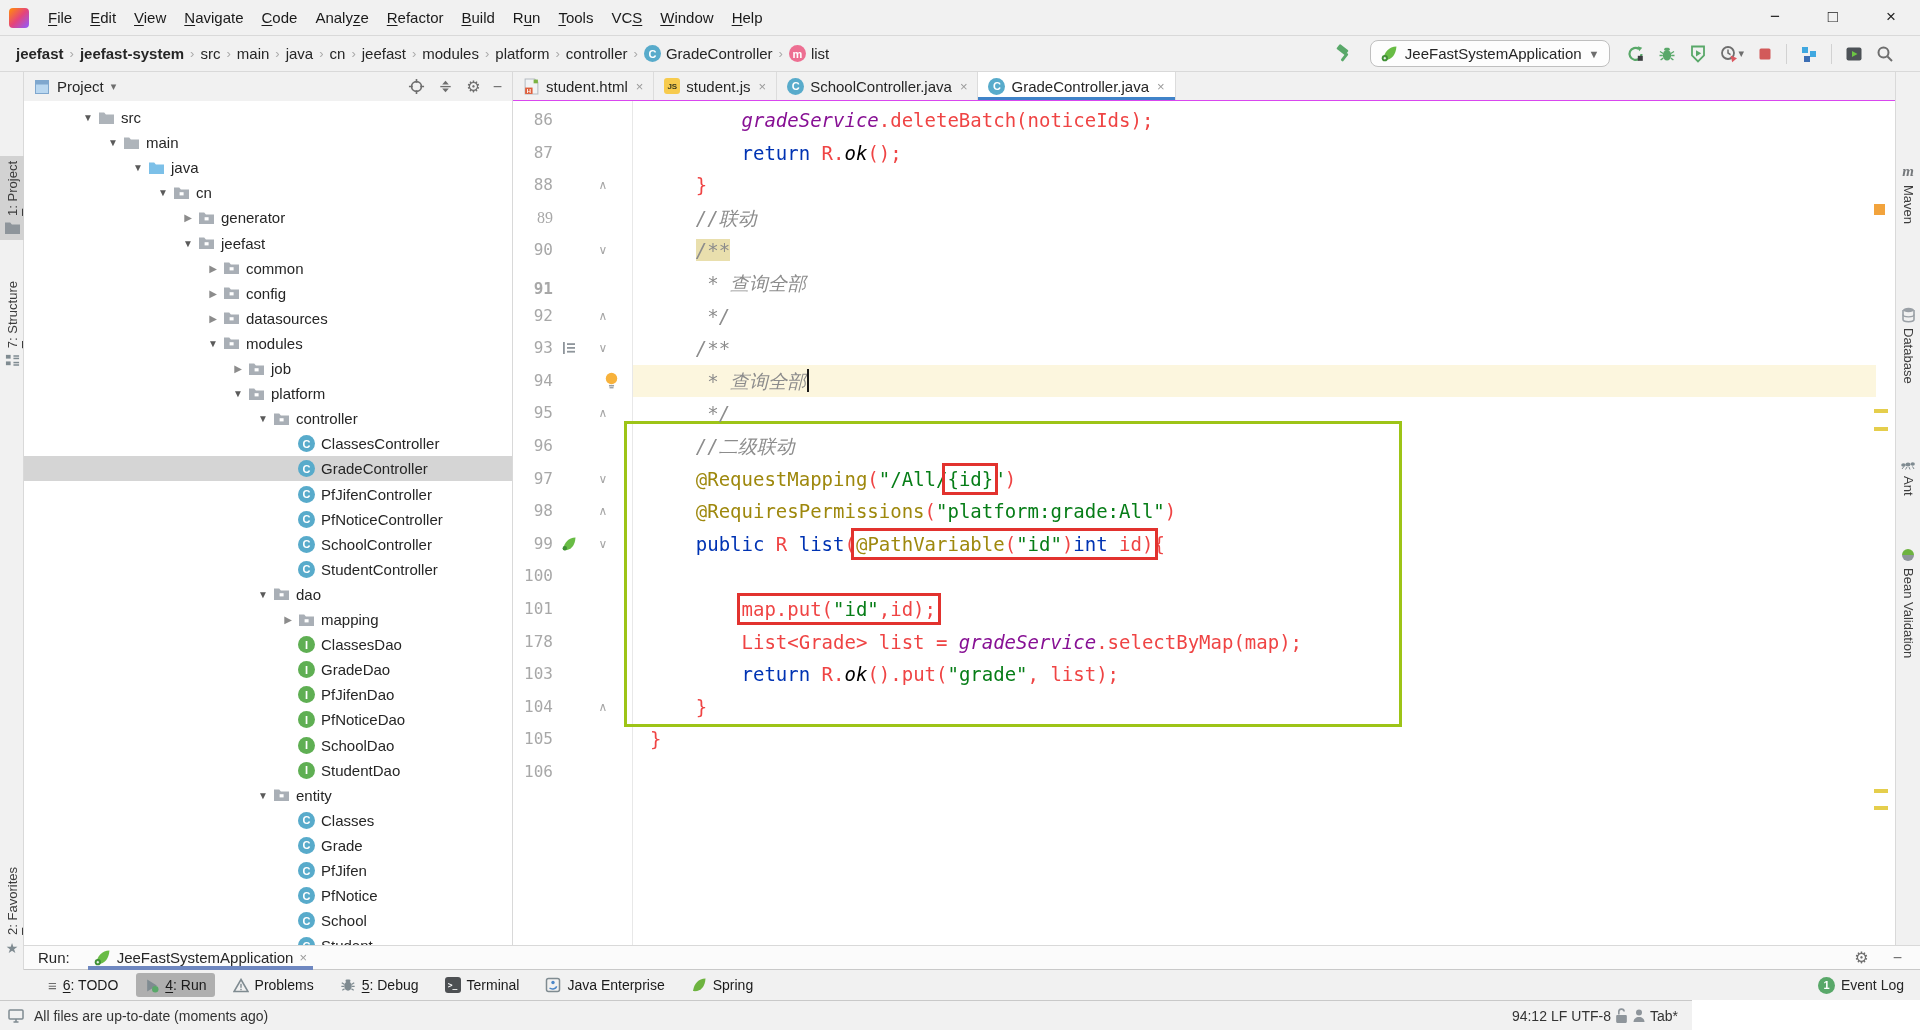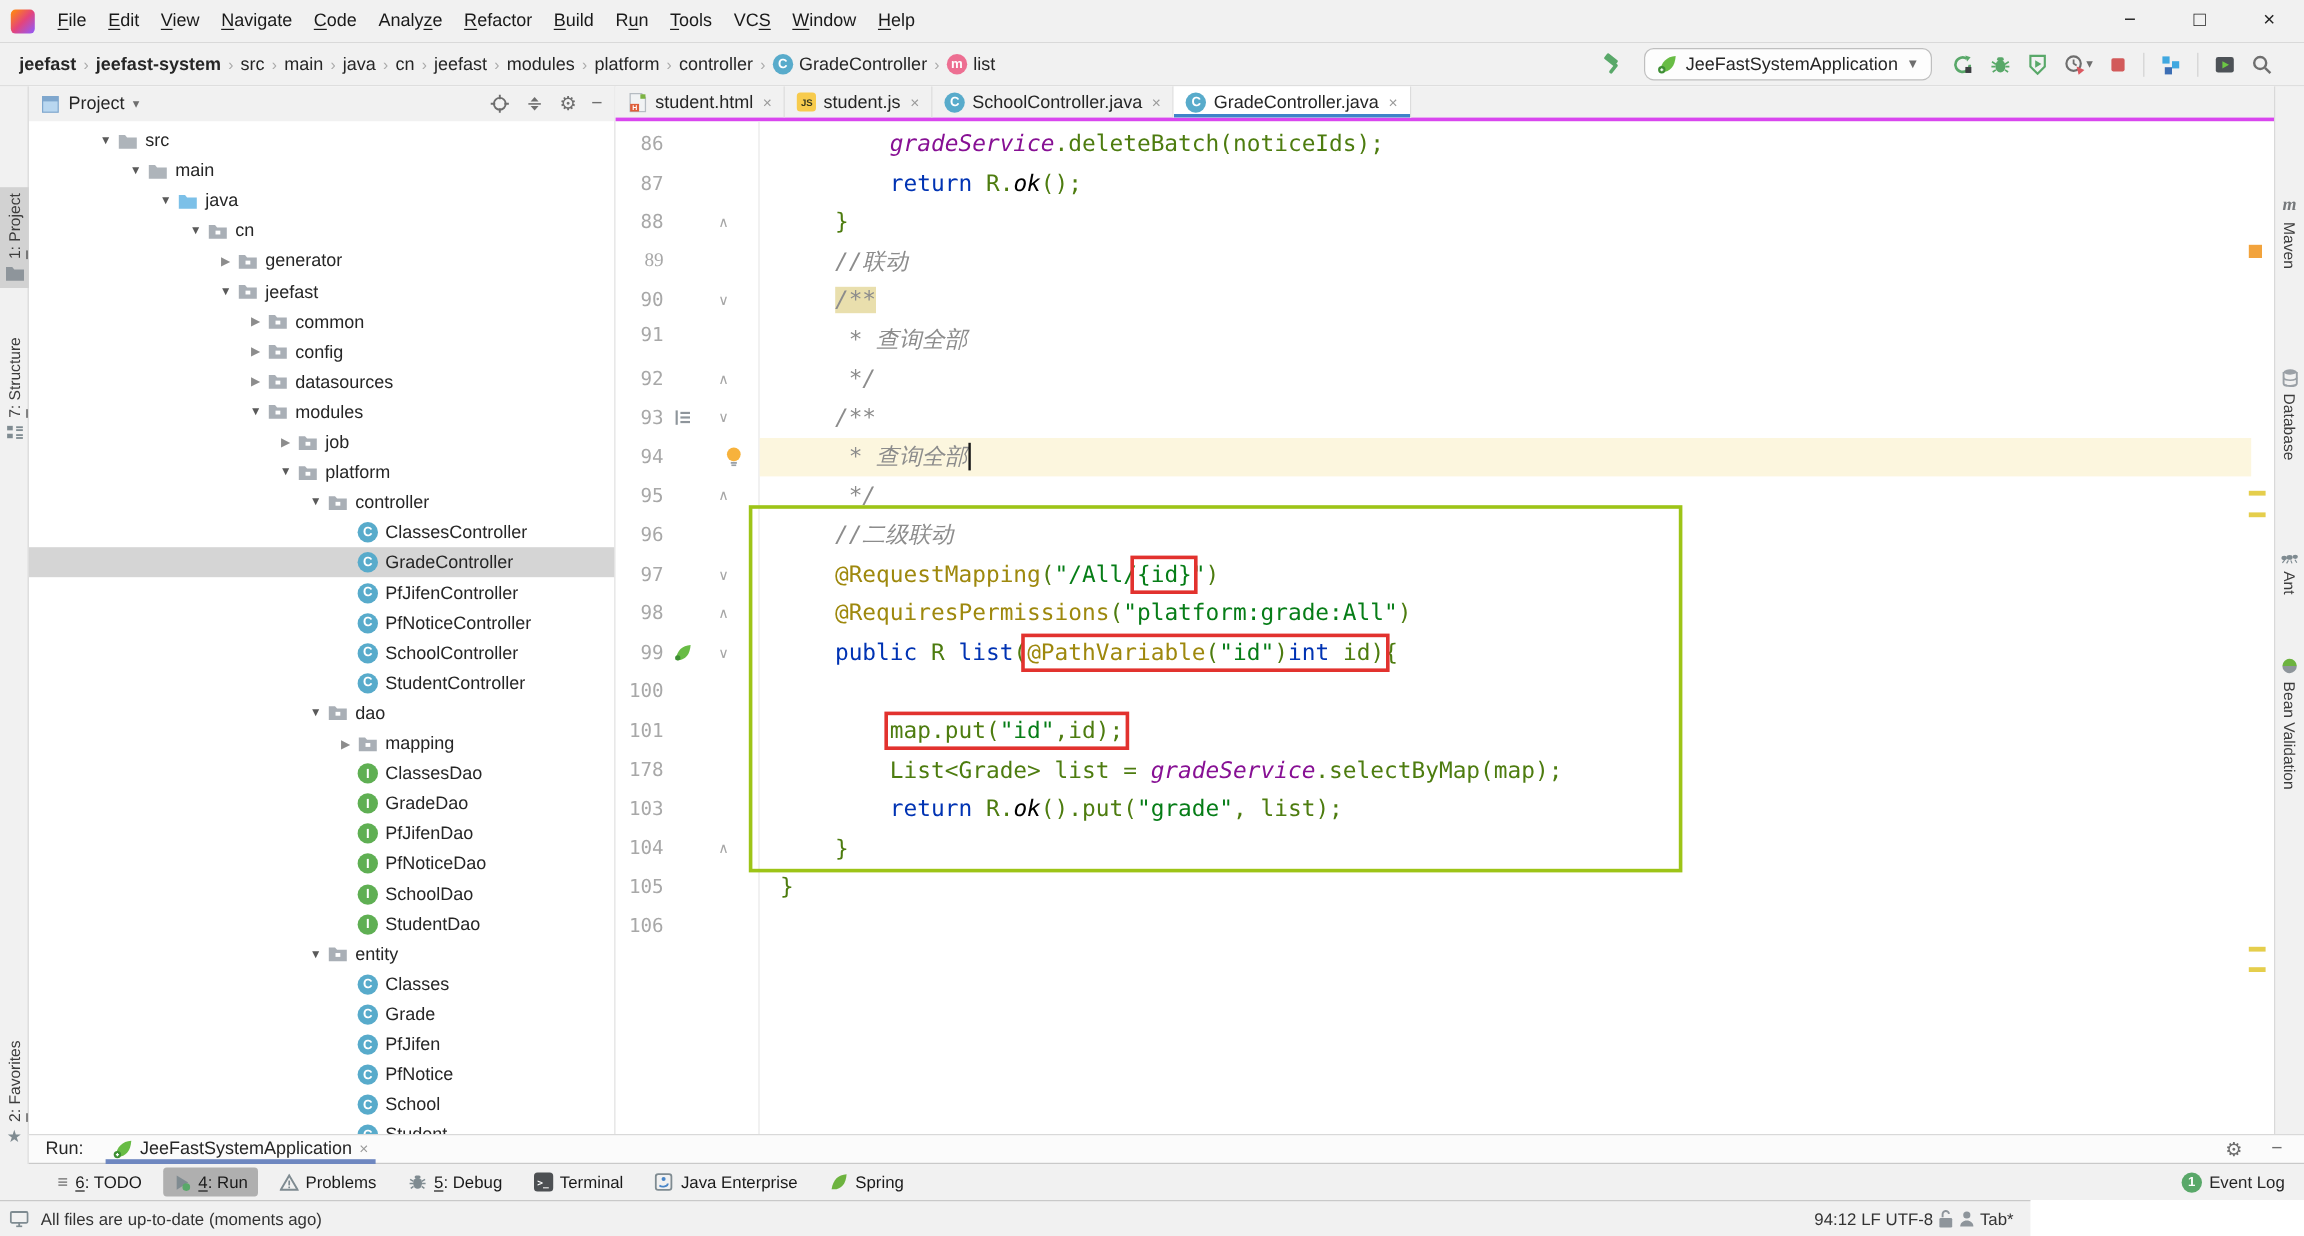--- a/index.html
+++ b/index.html
@@ -44,31 +44,31 @@
   .tree-row.sel{background:#D5D5D5}
   .tree-arrow{width:20px;text-align:center;font-size:10px;color:#5A5A5A}
   .tree-arrow.closed{color:#8C8C8C}
   .tree-label{margin-left:6px;font-size:15px}
   .tbadge{display:inline-flex;width:17px;height:17px;border-radius:50%;color:#fff;font-weight:bold;font-size:11px;align-items:center;justify-content:center;font-family:"Liberation Sans",sans-serif}
   .jsbadge{display:inline-flex;width:16px;height:16px;background:#F7CB4D;color:#3a3a1e;border-radius:3px;font-weight:bold;font-size:8px;align-items:center;justify-content:center}
   .termbadge{display:inline-flex;width:16px;height:16px;background:#4D5053;color:#fff;border-radius:3px;font-weight:bold;font-size:8px;align-items:center;justify-content:center;font-family:"DejaVu Sans Mono",monospace}
 
   
   #editor{position:absolute;left:513px;top:72px;width:1382px;height:873px;background:#fff}
-  #tabbar{position:absolute;left:0;top:0;width:1382px;height:29px;background:#F1F1F1;border-bottom:3px solid #d946ef;display:flex}
+  #tabbar{position:absolute;left:0;top:0;width:1382px;height:29px;background:#F1F1F1;border-bottom:1px solid #d946ef;display:flex}
   .etab{display:flex;align-items:center;gap:6px;padding:0 10px;border-right:1px solid #DCDCDC;font-size:15px;color:#262626}
   .etab.active{background:#fff;box-shadow:inset 0 -3px 0 #4083C9}
   .etab .close{color:#9A9A9A;font-size:13px;margin-left:2px}
   #code-area{position:absolute;left:0;top:29px;width:1382px;height:844px;overflow:hidden}
   #gutter-sep{position:absolute;left:119px;top:0;width:1px;height:844px;background:#E8E8E8}
   .lnum{position:absolute;left:0;width:40px;text-align:right;font-family:"DejaVu Sans Mono",monospace;font-size:16px;line-height:32.6px;color:#A8A8A8}
   .gicon{position:absolute;width:22px;height:32.6px;display:flex;align-items:center;justify-content:center}
   .fold{position:absolute;left:79px;width:22px;text-align:center;font-size:12px;line-height:32.6px;color:#A6A6A6}
   .code-line{position:absolute;left:137px;white-space:pre;font-family:"DejaVu Sans Mono",monospace;font-size:19px;line-height:32.6px;color:#000;z-index:3}
-  .t-p{color:#4d7c0f}
+  .t-p{color:#ef4444}
   .t-k{color:#0033B3}
   .t-d{color:#0033B3}
   .t-s{color:#067D17}
   .t-c{color:#8C8C8C;font-style:italic}
   .t-ch{color:#8C8C8C;font-style:italic;background:#E9DFAD}
   .t-a{color:#9E880D}
   .t-f{color:#871094;font-style:italic}
   .t-i{font-style:italic}
   .rbox{outline:3px solid #E2322E;outline-offset:2px}
   .caret{display:inline-block;width:2px;height:23px;background:#1a1a1a;vertical-align:text-bottom;margin-left:1px}
@@ -732,21 +732,21 @@
       <div class="lnum" style="top: 35.6px;">87</div>
       <div class="code-line" style="top: 35.6px;"><span class="t-p">        </span><span class="t-k">return</span><span class="t-p"> R.</span><span class="t-i">ok</span><span class="t-p">();</span></div>
       <div class="lnum" style="top: 68.2px;">88</div>
       <div class="fold" style="top: 68.2px;">∧</div>
       <div class="code-line" style="top: 68.2px;"><span class="t-p">    }</span></div>
       <div class="lnum" style="top: 100.8px; font-family: Liberation Serif, serif;">89</div>
       <div class="code-line" style="top: 100.8px;"><span class="t-p">    </span><span class="t-c">//联动</span></div>
       <div class="lnum" style="top: 133.4px;">90</div>
       <div class="fold" style="top: 133.4px;">∨</div>
       <div class="code-line" style="top: 133.4px;"><span class="t-p">    </span><span class="t-ch">/**</span></div>
-      <div class="lnum" style="top: 162px;">91</div>
+      <div class="lnum" style="top: 172px; font-weight: bold;">91</div>
       <div class="code-line" style="top: 166px;"><span class="t-c">     * 查询全部</span></div>
       <div class="lnum" style="top: 198.6px;">92</div>
       <div class="fold" style="top: 198.6px;">∧</div>
       <div class="code-line" style="top: 198.6px;"><span class="t-c">     */</span></div>
       <div class="lnum" style="top: 231.2px;">93</div>
       <div class="fold" style="top: 231.2px;">∨</div>
       <div class="gicon" style="top: 231.2px; left: 45px;">
         <span class="icn">
           <svg width="15" height="14" viewBox="0 0 15 14">
             <rect x="1" y="1" width="1.8" height="12" fill="#8E959B"></rect>

